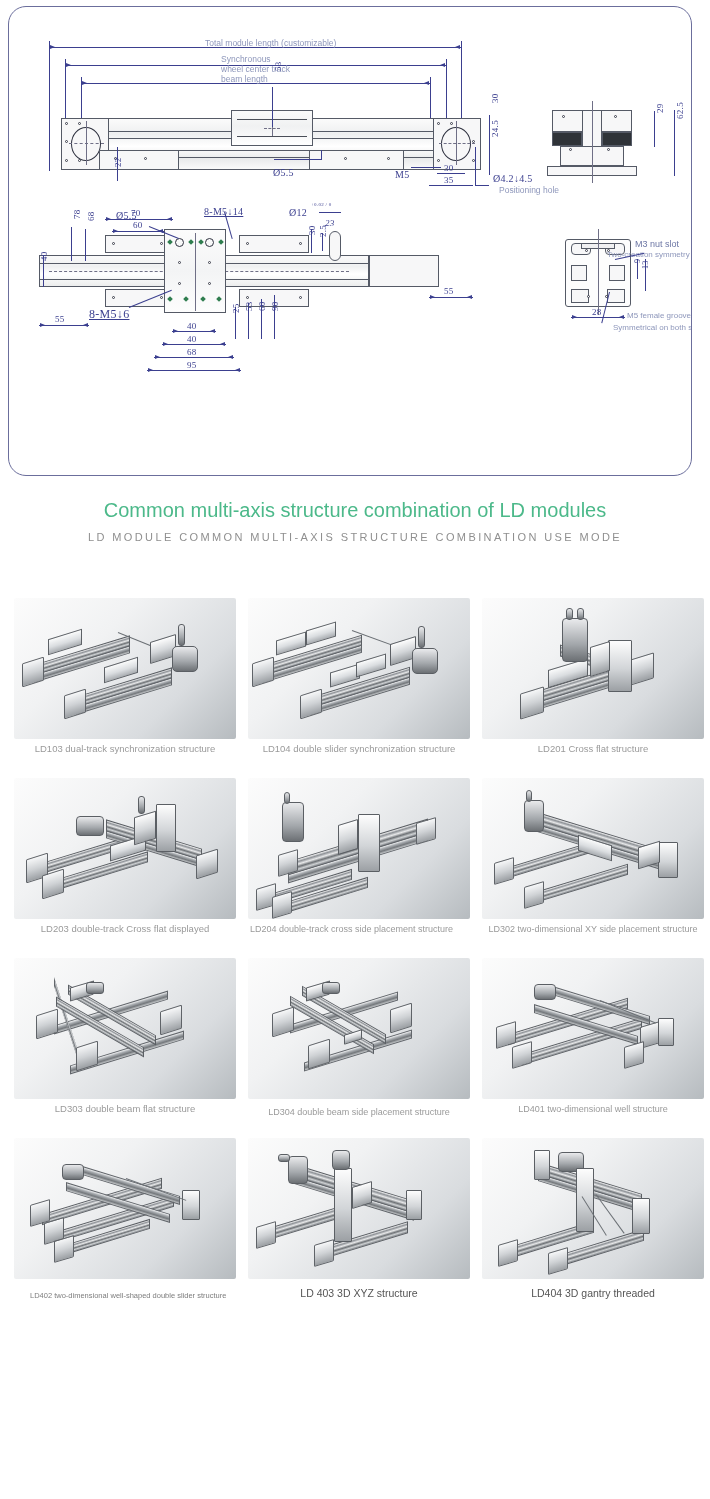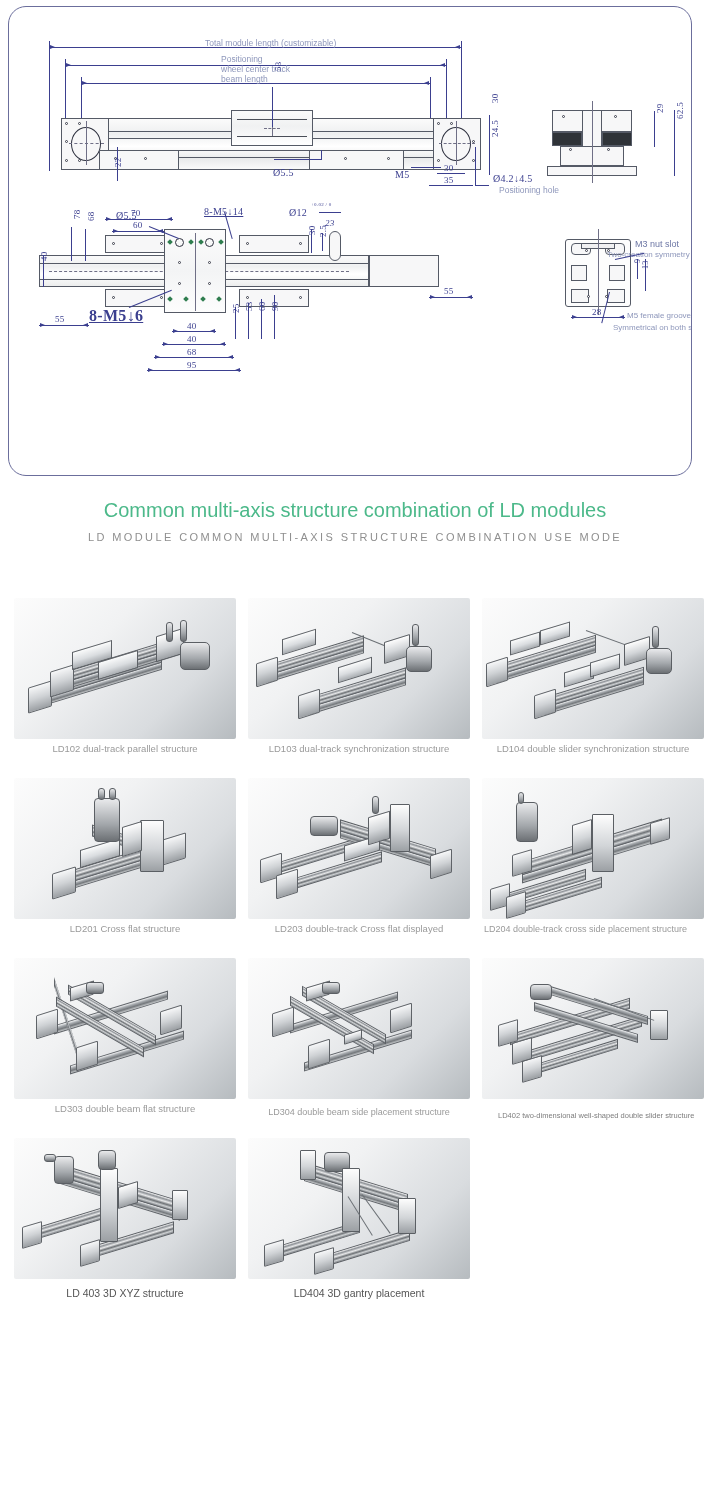--- a/index.html
+++ b/index.html
@@ -104,21 +104,21 @@
   <div class="arrowR" style="left:57px;top:55.5px;"></div>
   <div class="arrowL" style="left:431px;top:55.5px;"></div>
 
   <div class="ln lnv" style="left:72px;top:70px;height:80px;"></div>
   <div class="ln lnv" style="left:421px;top:70px;height:78px;"></div>
   <div class="ln lnh" style="left:72px;top:76px;width:349px;"></div>
   <div class="arrowR" style="left:73px;top:73.5px;"></div>
   <div class="arrowL" style="left:415px;top:73.5px;"></div>
 
   <div class="lbl" style="left:196px;top:31px;">Total module length (customizable)</div>
-  <div class="lbl" style="left:212px;top:47px;">Positioning</div>
+  <div class="lbl" style="left:212px;top:47px;">Synchronous</div>
   <div class="lbl" style="left:212px;top:57px;">wheel center track</div>
   <div class="lbl" style="left:212px;top:67px;">beam length</div>
 
   <div class="partl" style="left:52px;top:111px;width:390px;height:52px;background:linear-gradient(180deg,#fbfbfb,#eeeff0 30%,#ffffff 55%,#e9eaeb 80%,#fafafa);"></div>
   <div class="ln lnh" style="left:60px;top:124px;width:375px;background:#555a66;"></div>
   <div class="ln lnh" style="left:60px;top:131px;width:375px;background:#555a66;"></div>
   <div class="ln lnh" style="left:60px;top:143px;width:375px;background:#555a66;"></div>
   <div class="ln lnh" style="left:60px;top:150px;width:375px;background:#555a66;"></div>
 
   <div class="partl" style="left:52px;top:111px;width:48px;height:52px;"></div>
@@ -286,21 +286,21 @@
   <div class="ln lnv" style="left:252px;top:292px;height:40px;"></div>
   <div class="dimtxt v" style="left:248px;top:304px;">60</div>
   <div class="ln lnv" style="left:265px;top:288px;height:44px;"></div>
   <div class="dimtxt v" style="left:261px;top:304px;">90</div>
 
   <div class="ln" style="left:140px;top:219px;width:32px;height:1px;transform:rotate(22deg);transform-origin:left;"></div>
   <div class="dimtxt" style="left:107px;top:203px;font-size:10px;">Ø5.5</div>
   <div class="ln" style="left:215px;top:205px;width:1px;height:28px;transform:rotate(-16deg);transform-origin:top;"></div>
   <div class="dimtxt" style="left:195px;top:199px;font-size:10px;text-decoration:underline;">8-M5↓14</div>
   <div class="ln" style="left:120px;top:300px;width:46px;height:1px;transform:rotate(-22deg);transform-origin:left;"></div>
-  <div class="dimtxt" style="left:80px;top:300px;font-size:16px;text-decoration:underline;font-weight:bold;">8-M5↓6</div>
+  <div class="dimtxt" style="left:80px;top:300px;font-size:12px;text-decoration:underline;">8-M5↓6</div>
 
   <div class="partl" style="left:320px;top:224px;width:12px;height:30px;border-radius:6px;"></div>
   <div class="dimtxt" style="left:280px;top:200px;font-size:10px;">Ø12</div>
   <div class="dimtxt" style="left:302px;top:196px;font-size:5px;line-height:4.5px;white-space:pre-line;">+0.02 / 0</div>
   <div class="ln lnh" style="left:310px;top:205px;width:22px;"></div>
   <div class="dimtxt" style="left:316px;top:211px;font-style:italic;">23</div>
   <div class="ln lnv" style="left:302px;top:222px;height:24px;"></div>
   <div class="dimtxt v" style="left:298px;top:228px;">30</div>
   <div class="ln lnv" style="left:313px;top:226px;height:18px;"></div>
   <div class="dimtxt v" style="left:309px;top:230px;">2.5</div>
@@ -337,37 +337,20 @@
 </div>
 
 <div class="section-head">
   <h2 class="sec-title">Common multi-axis structure combination of LD modules</h2>
   <div class="sec-sub">LD MODULE COMMON MULTI-AXIS STRUCTURE COMBINATION USE MODE</div>
 </div>
 
 <div class="grid">
 
 
-  <div class="cell c2">
-    <div class="thumb">
-      <div class="rail" style="left:28px;top:72px;width:120px;height:11px;transform:skewY(-17deg);"></div>
-      <div class="rail2" style="left:28px;top:82px;width:120px;height:8px;transform:skewY(-17deg);"></div>
-      <div class="cap" style="left:14px;top:86px;width:24px;height:26px;transform:skewY(-17deg);"></div>
-      <div class="rail" style="left:50px;top:56px;width:118px;height:11px;transform:skewY(-17deg);"></div>
-      <div class="rail2" style="left:50px;top:66px;width:118px;height:8px;transform:skewY(-17deg);"></div>
-      <div class="cap" style="left:36px;top:70px;width:24px;height:26px;transform:skewY(-17deg);"></div>
-      <div class="sld" style="left:58px;top:48px;width:40px;height:18px;transform:skewY(-17deg);"></div>
-      <div class="sld" style="left:84px;top:58px;width:40px;height:18px;transform:skewY(-17deg);"></div>
-      <div class="blk" style="left:142px;top:34px;width:28px;height:26px;transform:skewY(-17deg);"></div>
-      <div class="mot" style="left:166px;top:44px;width:30px;height:28px;border-radius:5px;"></div>
-      <div class="mot" style="left:152px;top:24px;width:7px;height:20px;border-radius:3px;"></div>
-      <div class="mot" style="left:166px;top:22px;width:7px;height:22px;border-radius:3px;"></div>
-    </div>
-    <div class="caption">LD102 dual-track parallel structure</div>
-  </div>
 
   <div class="cell c3">
     <div class="thumb">
       <div class="rail" style="left:20px;top:52px;width:96px;height:11px;transform:skewY(-17deg);"></div>
       <div class="rail2" style="left:20px;top:62px;width:96px;height:8px;transform:skewY(-17deg);"></div>
       <div class="cap" style="left:8px;top:62px;width:22px;height:24px;transform:skewY(-17deg);"></div>
       <div class="rail" style="left:62px;top:84px;width:96px;height:11px;transform:skewY(-17deg);"></div>
       <div class="rail2" style="left:62px;top:94px;width:96px;height:8px;transform:skewY(-17deg);"></div>
       <div class="cap" style="left:50px;top:94px;width:22px;height:24px;transform:skewY(-17deg);"></div>
       <div class="sld" style="left:34px;top:36px;width:34px;height:16px;transform:skewY(-17deg);"></div>
@@ -447,20 +430,36 @@
       <div class="cap" style="left:24px;top:116px;width:20px;height:22px;transform:skewY(-17deg);"></div>
       <div class="mot" style="left:34px;top:24px;width:22px;height:40px;border-radius:4px;"></div>
       <div class="mot" style="left:36px;top:14px;width:6px;height:12px;border-radius:3px;"></div>
       <div class="blk" style="left:110px;top:36px;width:22px;height:58px;"></div>
       <div class="blk" style="left:90px;top:44px;width:20px;height:30px;transform:skewY(-17deg);"></div>
     </div>
     <div class="caption">LD204 double-track cross side placement structure</div>
   </div>
 
 
+  <div class="cell c9">
+    <div class="thumb">
+      <div class="rail" style="left:22px;top:76px;width:94px;height:11px;transform:skewY(-17deg);"></div>
+      <div class="cap" style="left:12px;top:82px;width:20px;height:22px;transform:skewY(-17deg);"></div>
+      <div class="rail" style="left:52px;top:100px;width:94px;height:11px;transform:skewY(-17deg);"></div>
+      <div class="cap" style="left:42px;top:106px;width:20px;height:22px;transform:skewY(-17deg);"></div>
+      <div class="rail" style="left:44px;top:52px;width:140px;height:13px;transform:skewY(17deg);"></div>
+      <div class="rail2" style="left:44px;top:64px;width:140px;height:8px;transform:skewY(17deg);"></div>
+      <div class="sld" style="left:96px;top:62px;width:34px;height:16px;transform:skewY(17deg);"></div>
+      <div class="mot" style="left:42px;top:22px;width:20px;height:32px;border-radius:4px;"></div>
+      <div class="mot" style="left:44px;top:12px;width:6px;height:12px;border-radius:3px;"></div>
+      <div class="blk" style="left:176px;top:64px;width:20px;height:36px;"></div>
+      <div class="blk" style="left:156px;top:66px;width:22px;height:22px;transform:skewY(-17deg);"></div>
+    </div>
+    <div class="caption">LD302 two-dimensional XY side placement structure</div>
+  </div>
 
   <div class="cell c10">
     <div class="thumb">
       <div class="rail2" style="left:40px;top:50px;width:114px;height:9px;transform:skewY(-17deg);"></div>
       <div class="rail2" style="left:56px;top:90px;width:114px;height:9px;transform:skewY(-17deg);"></div>
       <div class="rail2" style="left:40px;top:56px;width:24px;height:9px;transform:skewY(72deg);"></div>
       <div class="rail" style="left:54px;top:52px;width:88px;height:10px;transform:skewY(30deg);"></div>
       <div class="rail" style="left:42px;top:64px;width:88px;height:10px;transform:skewY(30deg);"></div>
       <div class="cap" style="left:22px;top:54px;width:22px;height:24px;transform:skewY(-17deg);"></div>
       <div class="cap" style="left:146px;top:50px;width:22px;height:24px;transform:skewY(-17deg);"></div>
@@ -480,20 +479,36 @@
       <div class="cap" style="left:24px;top:52px;width:22px;height:24px;transform:skewY(-17deg);"></div>
       <div class="cap" style="left:142px;top:48px;width:22px;height:24px;transform:skewY(-17deg);"></div>
       <div class="cap" style="left:60px;top:84px;width:22px;height:24px;transform:skewY(-17deg);"></div>
       <div class="blk" style="left:58px;top:26px;width:24px;height:14px;transform:skewY(-17deg);"></div>
       <div class="mot" style="left:74px;top:24px;width:18px;height:12px;border-radius:3px;"></div>
       <div class="blk" style="left:96px;top:74px;width:18px;height:10px;transform:skewY(-17deg);"></div>
     </div>
     <div class="caption">LD304 double beam side placement structure</div>
   </div>
 
+  <div class="cell c12">
+    <div class="thumb">
+      <div class="rail" style="left:26px;top:58px;width:120px;height:11px;transform:skewY(-17deg);"></div>
+      <div class="rail" style="left:40px;top:78px;width:120px;height:11px;transform:skewY(-17deg);"></div>
+      <div class="cap" style="left:14px;top:66px;width:20px;height:22px;transform:skewY(-17deg);"></div>
+      <div class="cap" style="left:30px;top:86px;width:20px;height:22px;transform:skewY(-17deg);"></div>
+      <div class="rail2" style="left:64px;top:42px;width:104px;height:9px;transform:skewY(17deg);"></div>
+      <div class="rail2" style="left:52px;top:62px;width:104px;height:9px;transform:skewY(17deg);"></div>
+      <div class="cap" style="left:158px;top:66px;width:20px;height:22px;transform:skewY(-17deg);"></div>
+      <div class="cap" style="left:142px;top:86px;width:20px;height:22px;transform:skewY(-17deg);"></div>
+      <div class="mot" style="left:52px;top:26px;width:22px;height:16px;border-radius:4px;"></div>
+      <div class="blk" style="left:176px;top:60px;width:16px;height:28px;"></div>
+      <div class="wire" style="left:118px;top:42px;width:60px;transform:rotate(22deg);"></div>
+    </div>
+    <div class="caption">LD401 two-dimensional well structure</div>
+  </div>
 
   <div class="cell c13">
     <div class="thumb">
       <div class="rail" style="left:28px;top:58px;width:120px;height:11px;transform:skewY(-17deg);"></div>
       <div class="rail" style="left:40px;top:76px;width:120px;height:11px;transform:skewY(-17deg);"></div>
       <div class="cap" style="left:16px;top:64px;width:20px;height:22px;transform:skewY(-17deg);"></div>
       <div class="cap" style="left:30px;top:82px;width:20px;height:22px;transform:skewY(-17deg);"></div>
       <div class="rail2" style="left:62px;top:42px;width:104px;height:9px;transform:skewY(17deg);"></div>
       <div class="rail2" style="left:52px;top:60px;width:104px;height:9px;transform:skewY(17deg);"></div>
       <div class="rail" style="left:50px;top:94px;width:86px;height:10px;transform:skewY(-17deg);"></div>
@@ -531,16 +546,16 @@
       <div class="cap" style="left:66px;top:112px;width:20px;height:22px;transform:skewY(-17deg);"></div>
       <div class="rail" style="left:56px;top:40px;width:104px;height:12px;transform:skewY(17deg);"></div>
       <div class="rail2" style="left:56px;top:51px;width:104px;height:8px;transform:skewY(17deg);"></div>
       <div class="blk" style="left:52px;top:12px;width:16px;height:30px;"></div>
       <div class="mot" style="left:76px;top:14px;width:26px;height:20px;border-radius:4px;"></div>
       <div class="blk" style="left:94px;top:30px;width:18px;height:64px;"></div>
       <div class="blk" style="left:150px;top:60px;width:18px;height:36px;"></div>
       <div class="wire" style="left:100px;top:58px;width:46px;transform:rotate(58deg);"></div>
       <div class="wire" style="left:114px;top:56px;width:48px;transform:rotate(54deg);"></div>
     </div>
-    <div class="caption">LD404 3D gantry placement</div>
+    <div class="caption">LD404 3D gantry threaded</div>
   </div>
 
 </div>
 
 </body></html>

